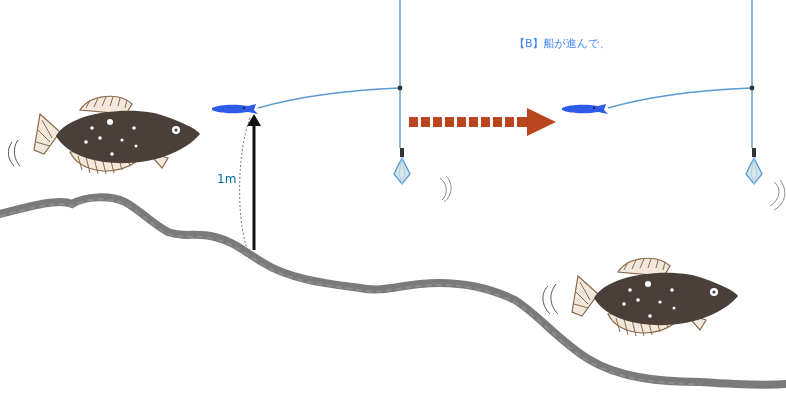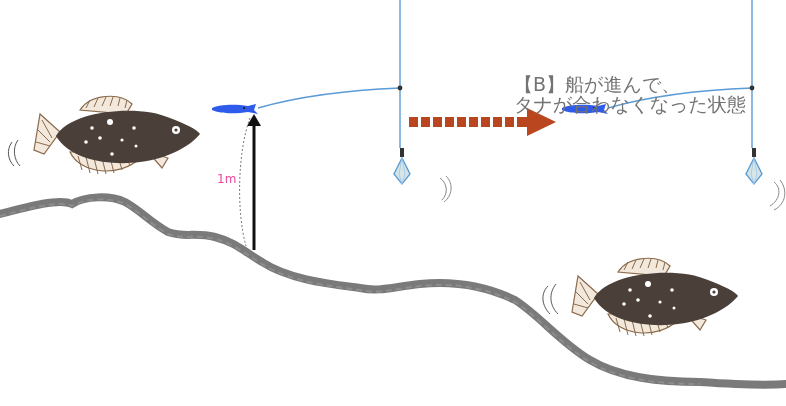--- a/index.html
+++ b/index.html
@@ -1,22 +1,22 @@
 <!DOCTYPE html>
 <html><head>
 <meta charset="utf-8">
 <style>
   html, body { margin: 0; padding: 0; background: #ffffff; }
   body { width: 786px; height: 406px; position: relative; overflow: hidden;
          font-family: "DejaVu Sans", "Liberation Sans", sans-serif; }
   .stage { position: absolute; left: 0; top: 0; width: 786px; height: 406px; }
-  .label { position: absolute; color: #737373; font-size: 19px; line-height: 20px; white-space: nowrap; margin-top: 40px; }
+  .label { position: absolute; color: #3b82f6; font-size: 11px; line-height: 20px; white-space: nowrap; }
   .label-a { left: 122px; top: 50px; }
   .label-b { left: 514px; top: 34px; }
-  .dist-label { position: absolute; left: 217px; top: 172px; font-size: 12px; color: #ec4899; }
+  .dist-label { position: absolute; left: 217px; top: 172px; font-size: 12px; color: #0369a1; }
   svg { position: absolute; left: 0; top: 0; }
 </style>
 </head>
 <body>
 
 <div class="stage">
 
   <svg width="786" height="406" viewBox="0 0 786 406">
     <defs>
       <g id="flatfish">
@@ -118,16 +118,15 @@
 
     <g>
       <path d="M548,286 C540,294 542,306 550,314" fill="none" stroke="#555" stroke-width="1"></path>
       <path d="M556,284 C548,294 550,306 558,314" fill="none" stroke="#555" stroke-width="1"></path>
       <use href="#flatfish" transform="translate(578,262)"></use>
     </g>
   </svg>
 
   <div class="label label-b">
     <div>【B】船が進んで、</div>
-    <div>タナが合わなくなった状態</div>
   </div>
   <div class="dist-label">1m</div>
 </div>
 
 </body></html>

